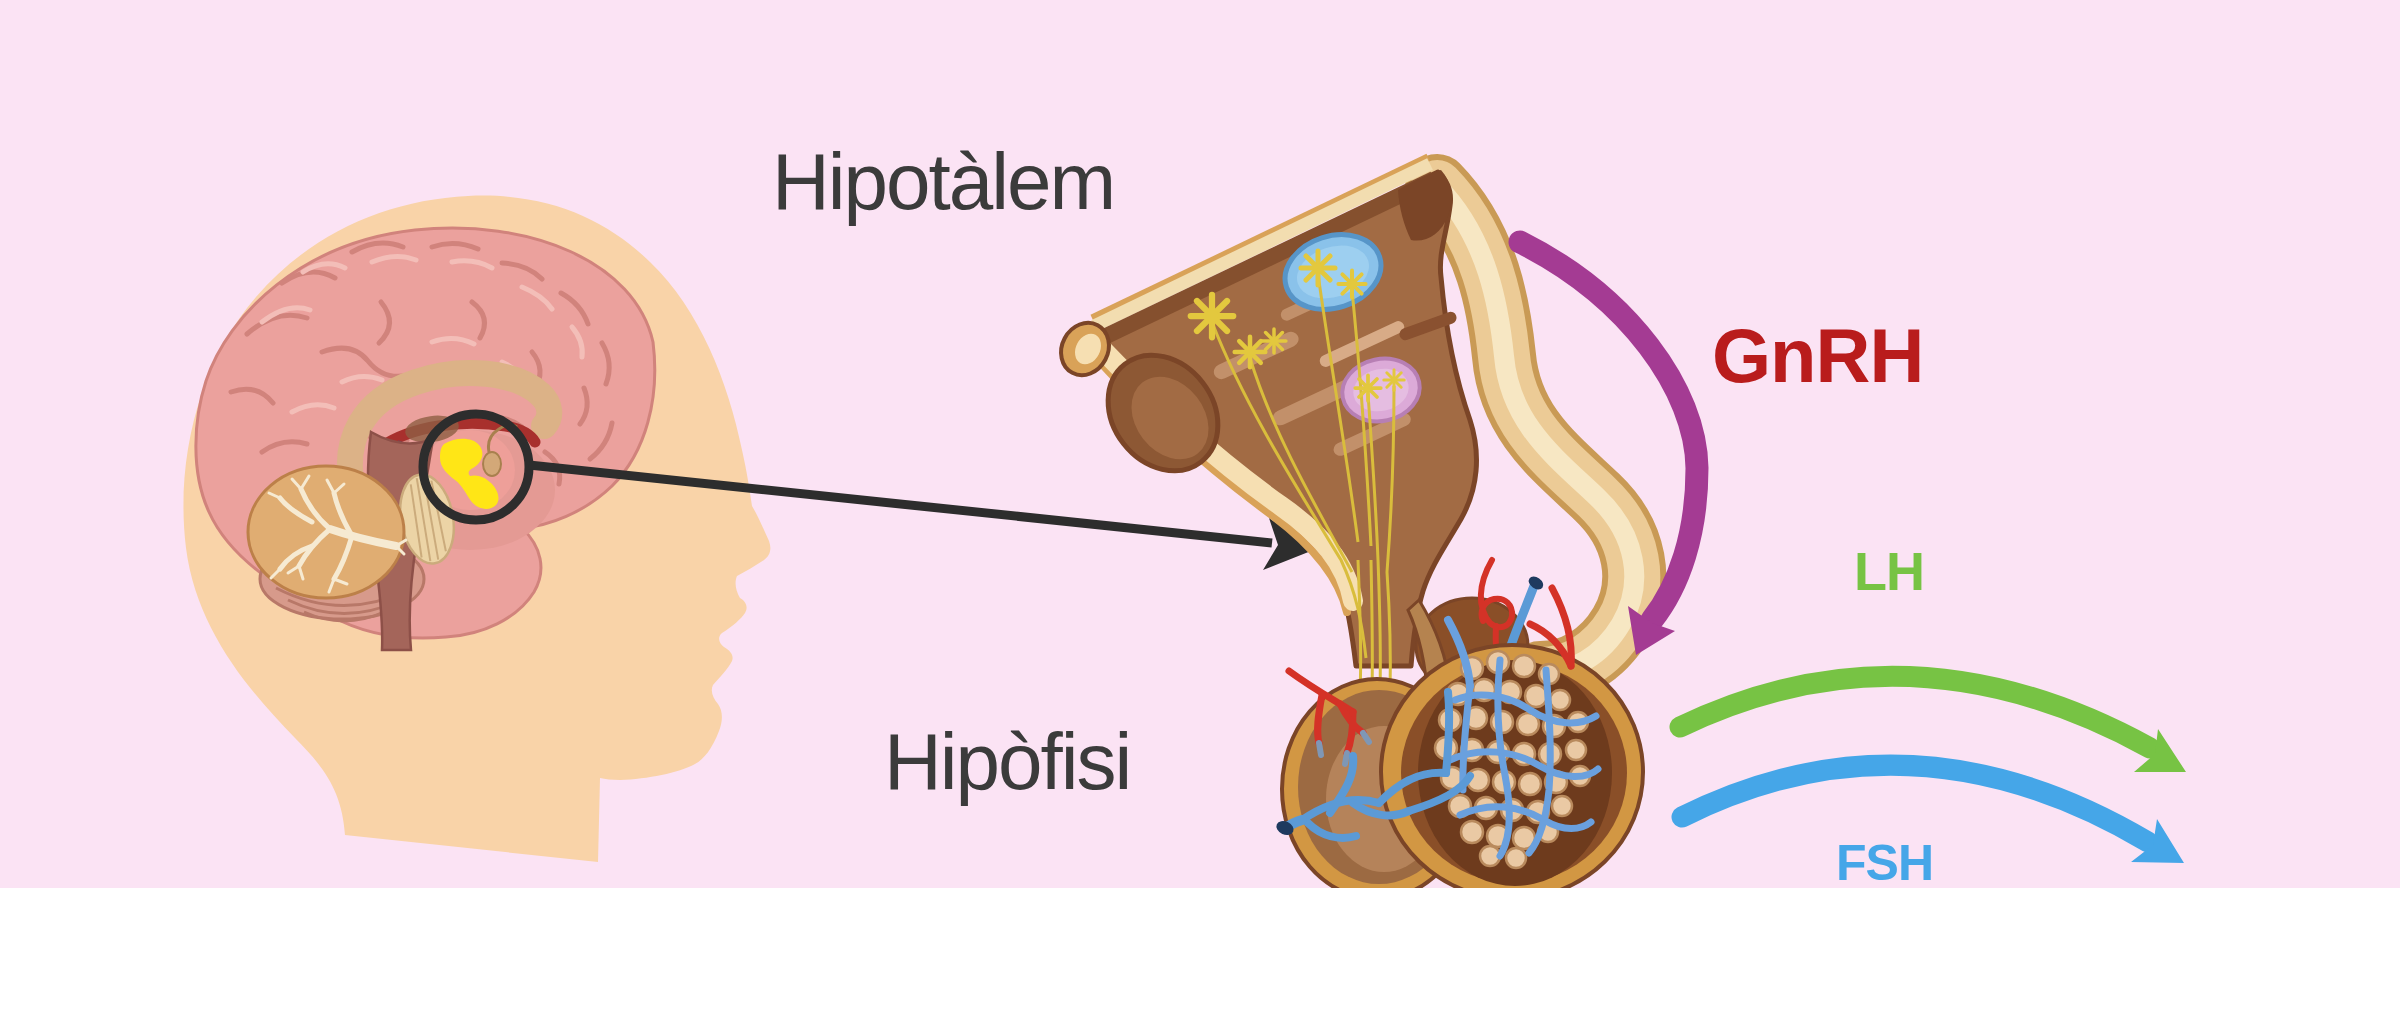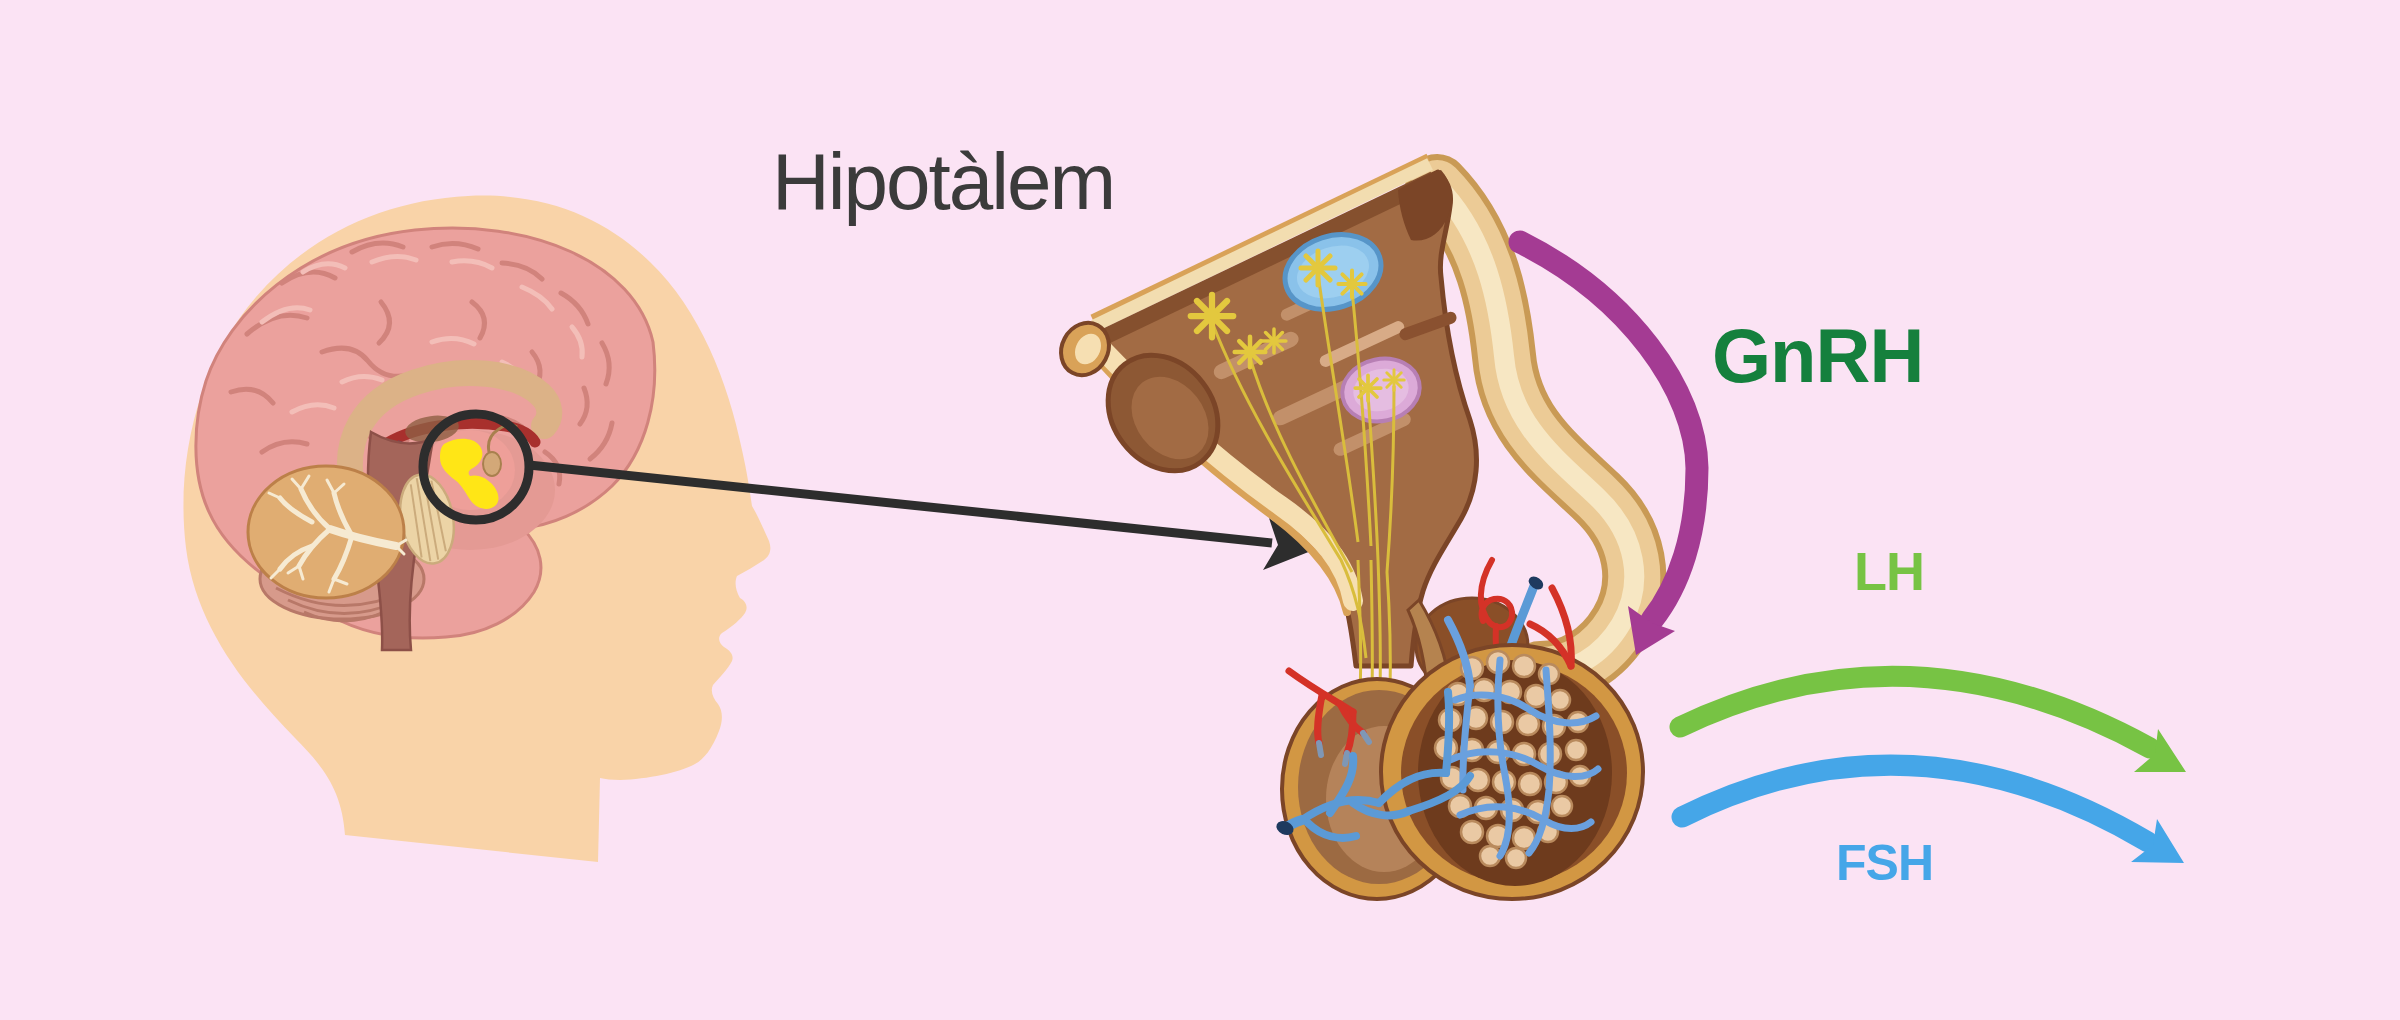--- a/index.html
+++ b/index.html
@@ -1,18 +1,18 @@
 <!DOCTYPE html>
 <html lang="ca"><head>
 <meta charset="utf-8">
 <style>
   html,body{margin:0;padding:0;}
   #stage{
     position:relative;
-    width:2400px;height:1020px;
+    width:2400px;height:888px;
     overflow:hidden;
     font-family:"Liberation Sans","DejaVu Sans",sans-serif;
   }
   #artwork{position:absolute;left:0;top:0;}
   .lbl{position:absolute;line-height:1;white-space:nowrap;}
   .lbl-region{font-size:80px;font-weight:400;letter-spacing:-2px;color:#3b3b3b;}
   .lbl-hormone{font-weight:700;letter-spacing:-1px;}
   #lbl-hipotalem{left:772px;top:142px;}
   #lbl-hipofisi{left:884px;top:722px;}
   #lbl-gnrh{left:1712px;top:318px;font-size:76px;}
@@ -338,16 +338,17 @@
       <path fill="none" stroke-width="21" stroke-linecap="round" stroke="#77c344" d="M1680,727 Q1910,616 2150,748"></path>
       <polygon points="2186,772 2158,729 2155,754 2134,772" fill="#77c344"></polygon>
     </g>
     <g>
       <path fill="none" stroke-width="21" stroke-linecap="round" stroke="#45a6e8" d="M1682,817 Q1912,702 2148,842"></path>
       <polygon points="2184,863 2157,819 2153,845 2131,862" fill="#45a6e8"></polygon>
     </g>
   </svg>
 
   <div id="lbl-hipotalem" class="lbl lbl-region" style="color: rgb(59, 59, 59);">Hipotàlem</div>
-  <div id="lbl-gnrh" class="lbl lbl-hormone" style="color: #15803d;">GnRH</div>
+  <div id="lbl-hipofisi" class="lbl lbl-region" style="color: rgb(59, 59, 59);">Hipòfisi</div>
+  <div id="lbl-gnrh" class="lbl lbl-hormone" style="color: #b91c1c;">GnRH</div>
   <div id="lbl-lh" class="lbl lbl-hormone" style="color: rgb(119, 195, 68);">LH</div>
   <div id="lbl-fsh" class="lbl lbl-hormone" style="color: rgb(69, 166, 232);">FSH</div>
 </div>
 
 </body></html>

